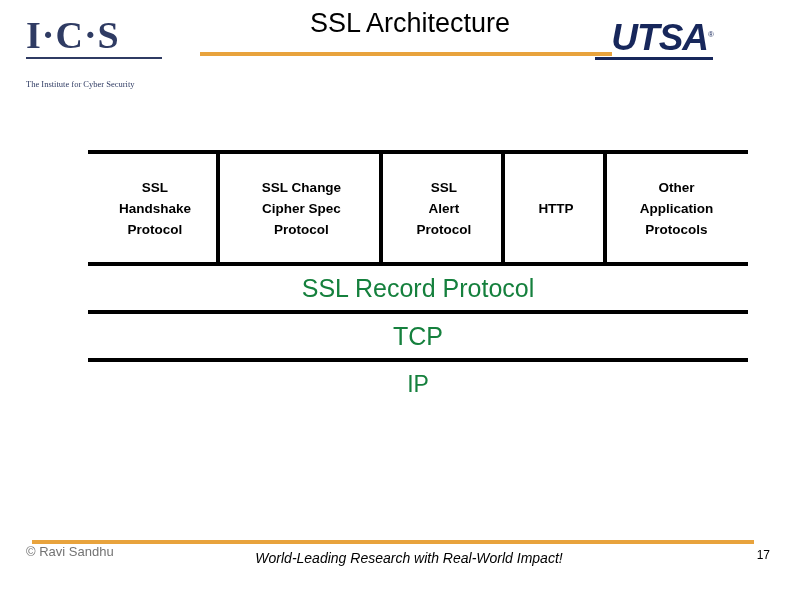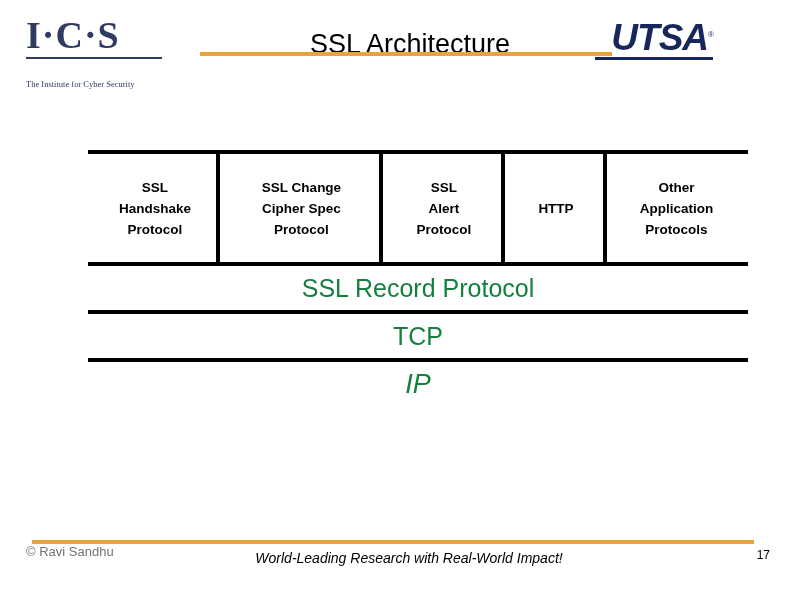--- a/index.html
+++ b/index.html
@@ -49,21 +49,21 @@
     font-family: "Liberation Serif", serif;
     font-size: 8.5px;
     color: #2f3b63;
     margin-top: 20px;
     white-space: nowrap;
   }
 
   #slide-title {
     position: absolute;
     left: 200px;
-    top: 29px;
+    top: 8px;
     width: 420px;
     text-align: center;
     font-size: 27px;
     color: #000000;
     font-family: "Liberation Sans", sans-serif;
   }
   #title-rule {
     position: absolute;
     left: 200px;
     top: 52px;
@@ -153,24 +153,23 @@
     font-size: 25px;
     height: 44px;
     line-height: 44px;
   }
   #band-tcp {
     font-size: 25px;
     height: 44px;
     line-height: 44px;
   }
   #band-ip {
-    font-size: 27px;
+    font-size: 23px;
     height: 44px;
     line-height: 44px;
-    font-style: italic;
   }
   .rule-short {
     width: 660px;
   }
   .rule-tcp {
     width: 660px;
   }
 
   
   #footer-rule {

